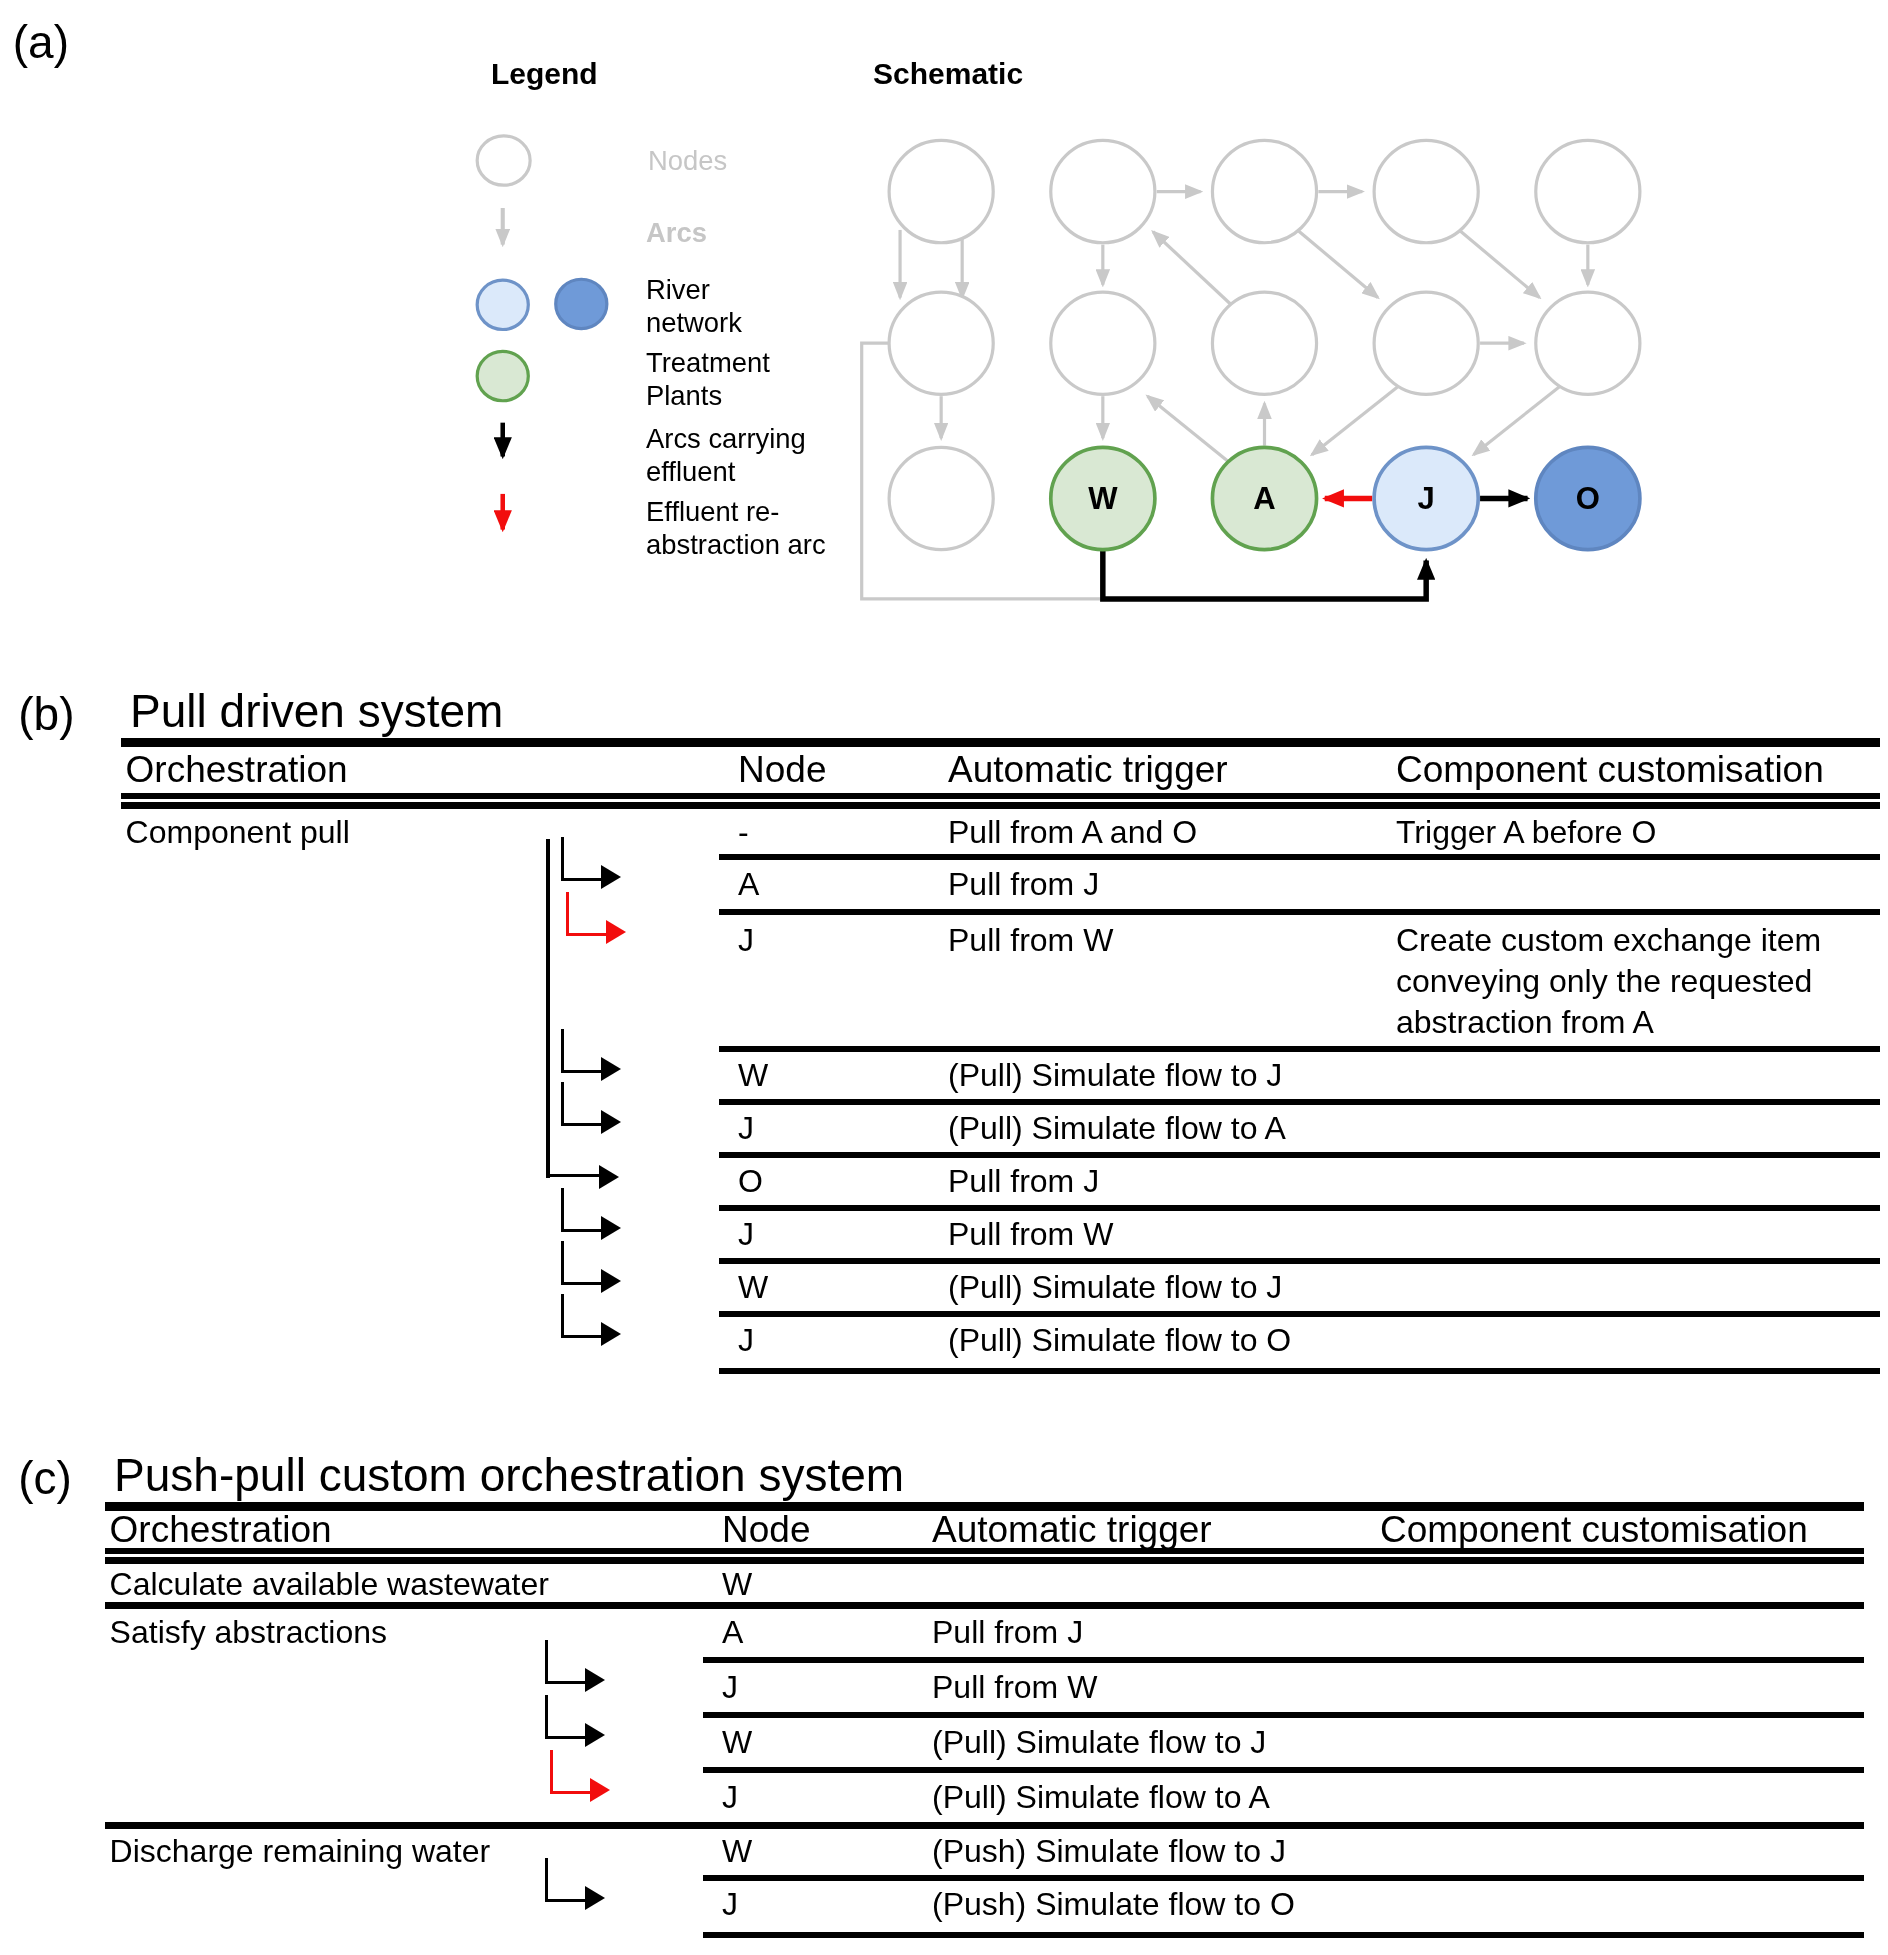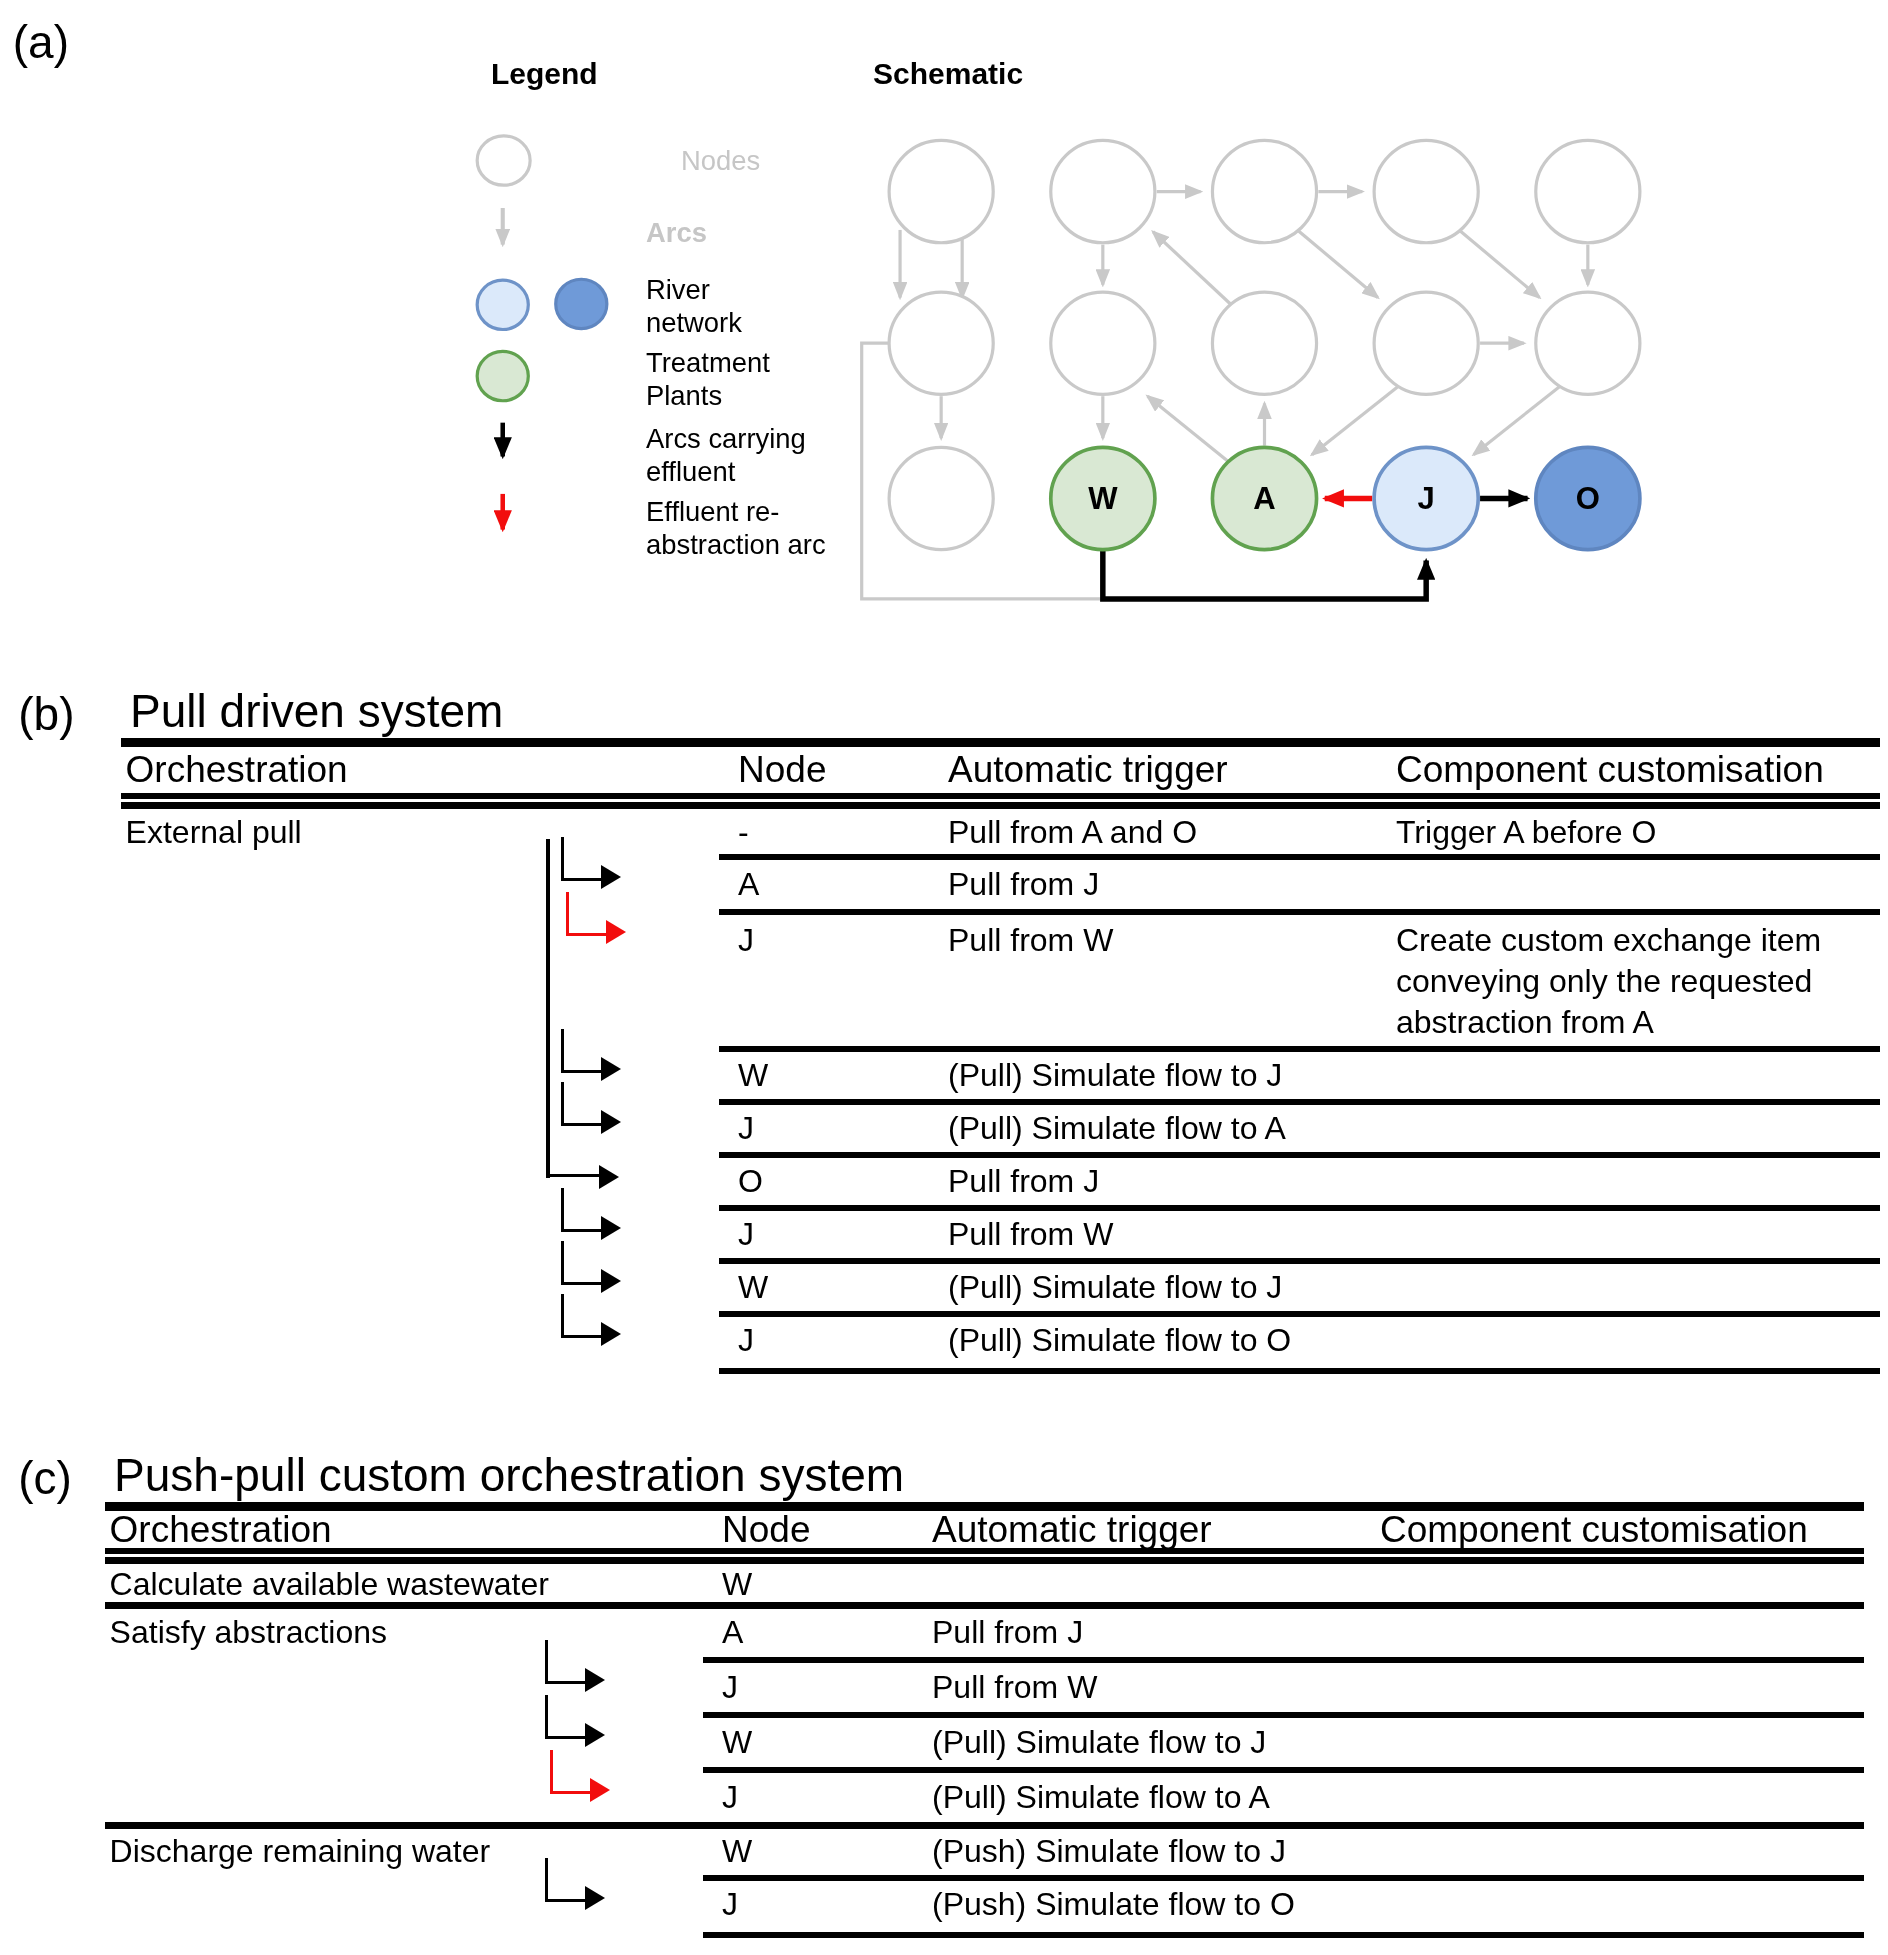--- a/index.html
+++ b/index.html
@@ -133,21 +133,21 @@
   <g>
     <ellipse cx="1561" cy="546" rx="57" ry="56" stroke-width="4" fill="#dbe9fa" stroke="#6e93c8"></ellipse>
     <text x="1561" y="558" text-anchor="middle" font-size="34" font-weight="bold" font-family="Liberation Sans, sans-serif">J</text>
   </g>
   <g>
     <ellipse cx="1738" cy="546" rx="57" ry="56" stroke-width="4" fill="#6f9ad8" stroke="#5f86c0"></ellipse>
     <text x="1738" y="558" text-anchor="middle" font-size="34" font-weight="bold" font-family="Liberation Sans, sans-serif">O</text>
   </g>
 </svg>
 
-<div class="abs legend-item grey" style="left:681px;top:144px;">Nodes</div>
+<div class="abs legend-item grey" style="left:648px;top:144px;">Nodes</div>
 <div class="abs legend-item grey" style="left:646px;top:216px;font-weight:bold;">Arcs</div>
 <div class="abs legend-item" style="left:646px;top:273px;">River
 network</div>
 <div class="abs legend-item" style="left:646px;top:346px;">Treatment
 Plants</div>
 <div class="abs legend-item" style="left:646px;top:422px;">Arcs carrying
 effluent</div>
 <div class="abs legend-item" style="left:646px;top:495px;">Effluent re-
 abstraction arc</div>
 
@@ -164,21 +164,21 @@
   <div class="dr"></div>
     <div class="drgap"></div>
     <div class="dr"></div>
 
   <div class="rows">
     <div class="spine"></div>
     <div class="spine-arm"></div>
     <div class="spine-head"></div>
 
     <div class="trow h54">
-      <span class="cell c-orch">External pull</span>
+      <span class="cell c-orch">Component pull</span>
       <span class="cell c-node">-</span>
       <span class="cell c-trig">Pull from A and O</span>
       <span class="cell c-cust">Trigger A before O</span>
     </div>
     <div class="trow h60 sep-part">
       <div class="elbow"></div>
       <span class="cell c-node">A</span>
       <span class="cell c-trig">Pull from J</span>
     </div>
     <div class="trow h150 tall sep-part">

